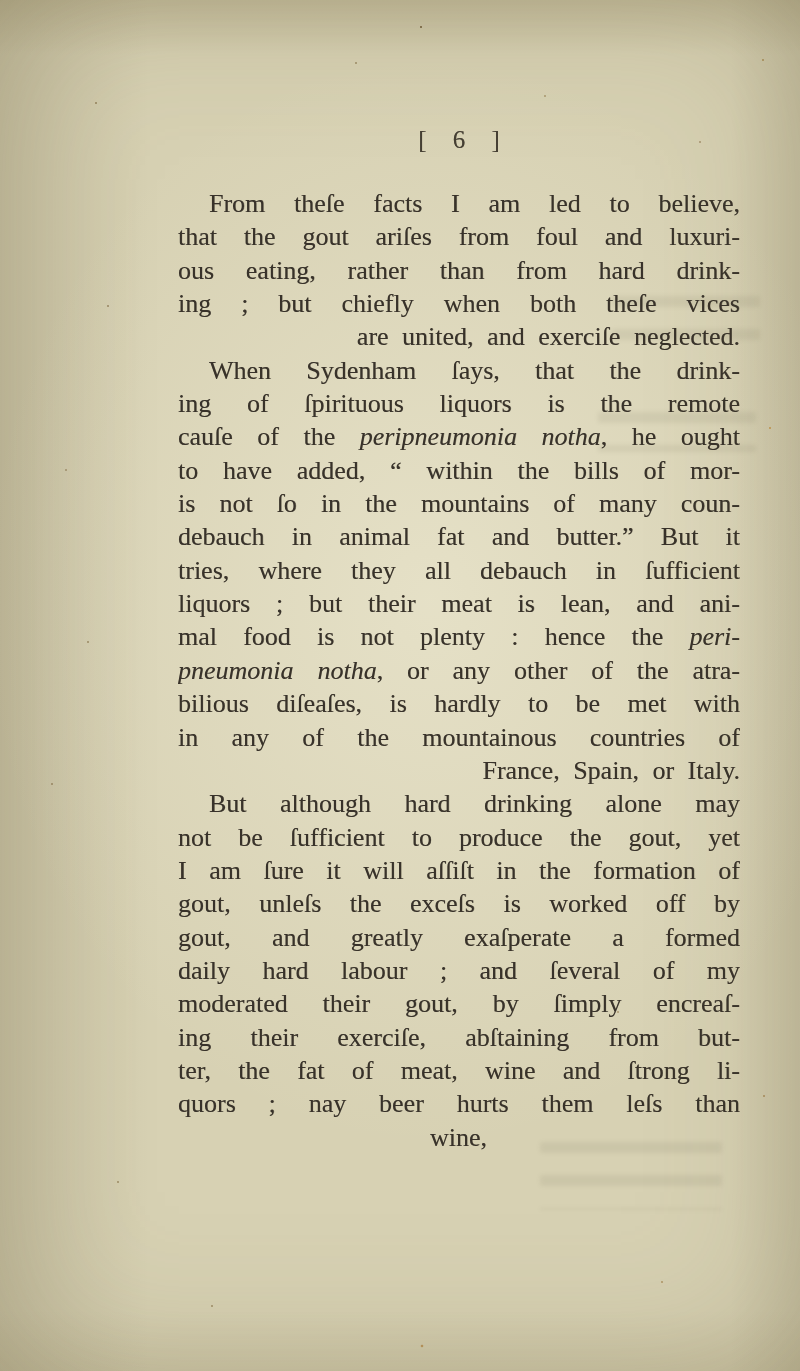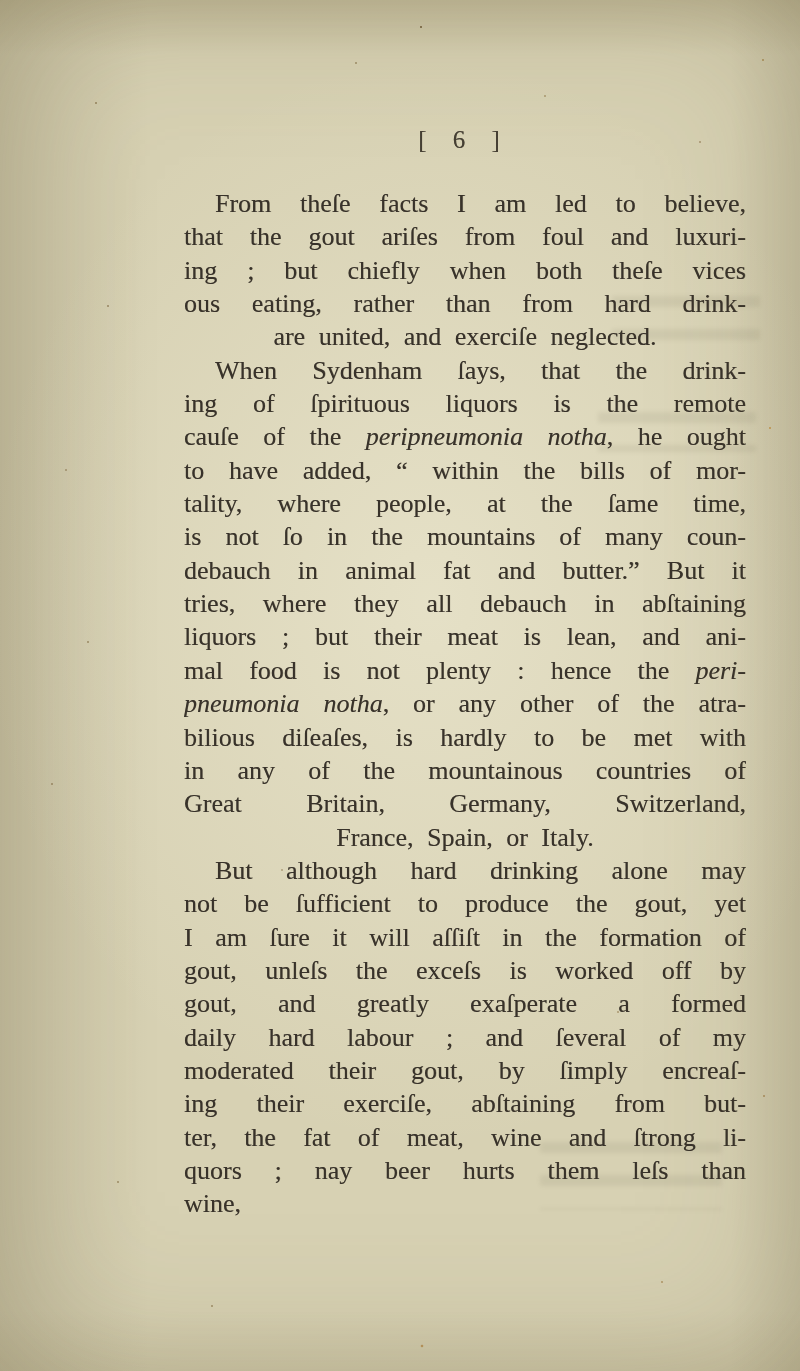--- a/index.html
+++ b/index.html
@@ -81,21 +81,21 @@
     font-size: 25px;
     line-height: 32px;
     color: #464034;
     word-spacing: 20px;
     z-index: 2;
     text-shadow: 0 0 0.6px rgba(62,54,44,0.55);
   }
 
   .text-block {
     position: absolute;
-    left: 184px;
+    left: 178px;
     top: 187px;
     width: 562px;
     z-index: 2;
     color: #38322a;
     font-size: 26px;
     text-shadow: 0.3px 0.3px 0.6px rgba(56,48,38,0.45);
   }
 
   .line {
     height: 33.35px;
@@ -104,63 +104,61 @@
     text-align: justify;
   }
   
   .line::after {
     content: "";
     display: inline-block;
     width: 100%;
     height: 0;
   }
   .line.indent { text-indent: 31px; }
-  .line.no-just { text-align: center; word-spacing: 7px; }
+  .line.no-just { text-align: right; word-spacing: 7px; }
   .line.no-just::after { content: none; }
 
   .it { font-style: italic; }
 
   .catchword-line {
     height: 33.35px;
     line-height: 33.35px;
-    text-align: left;
+    text-align: center;
     padding-right: 1px;
   }
 </style>
 </head>
 <body>
 
 <div class="speckles"></div>
 <div class="ghost ghost-1"></div>
 <div class="ghost ghost-2"></div>
 <div class="ghost ghost-3"></div>
 
 <div class="page-number">[ 6 ]</div>
 
 <div class="text-block">
   <div>
       <div class="line indent">From theſe facts I am led to believe,</div>
       <div class="line">that the gout ariſes from foul and luxuri-</div>
+      <div class="line">ous eating, rather than from hard drink-</div>
       <div class="line">ing ; but chiefly when both theſe vices</div>
-      <div class="line">ous eating, rather than from hard drink-</div>
       <div class="line no-just">are united, and exerciſe neglected.</div>
       <div class="line indent">When Sydenham ſays, that the drink-</div>
       <div class="line">ing of ſpirituous liquors is the remote</div>
       <div class="line">cauſe of the <span class="it">peripneumonia notha</span>, he ought</div>
       <div class="line">to have added, “ within the bills of mor-</div>
-      <div class="line">tality, where people, at the ſame time,</div>
       <div class="line">is not ſo in the mountains of many coun-</div>
       <div class="line">debauch in animal fat and butter.” But it</div>
-      <div class="line">tries, where they all debauch in abſtaining</div>
+      <div class="line">tries, where they all debauch in ſufficient</div>
       <div class="line">liquors ; but their meat is lean, and ani-</div>
       <div class="line">mal food is not plenty : hence the <span class="it">peri-</span></div>
       <div class="line"><span class="it">pneumonia notha</span>, or any other of the atra-</div>
       <div class="line">bilious diſeaſes, is hardly to be met with</div>
       <div class="line">in any of the mountainous countries of</div>
-      <div class="line">Great Britain, Germany, Switzerland,</div>
       <div class="line no-just">France, Spain, or Italy.</div>
       <div class="line indent">But although hard drinking alone may</div>
       <div class="line">not be ſufficient to produce the gout, yet</div>
       <div class="line">I am ſure it will aſſiſt in the formation of</div>
       <div class="line">gout, unleſs the exceſs is worked off by</div>
       <div class="line">gout, and greatly exaſperate a formed</div>
       <div class="line">daily hard labour ; and ſeveral of my</div>
       <div class="line">moderated their gout, by ſimply encreaſ-</div>
       <div class="line">ing their exerciſe, abſtaining from but-</div>
       <div class="line">ter, the fat of meat, wine and ſtrong li-</div>

